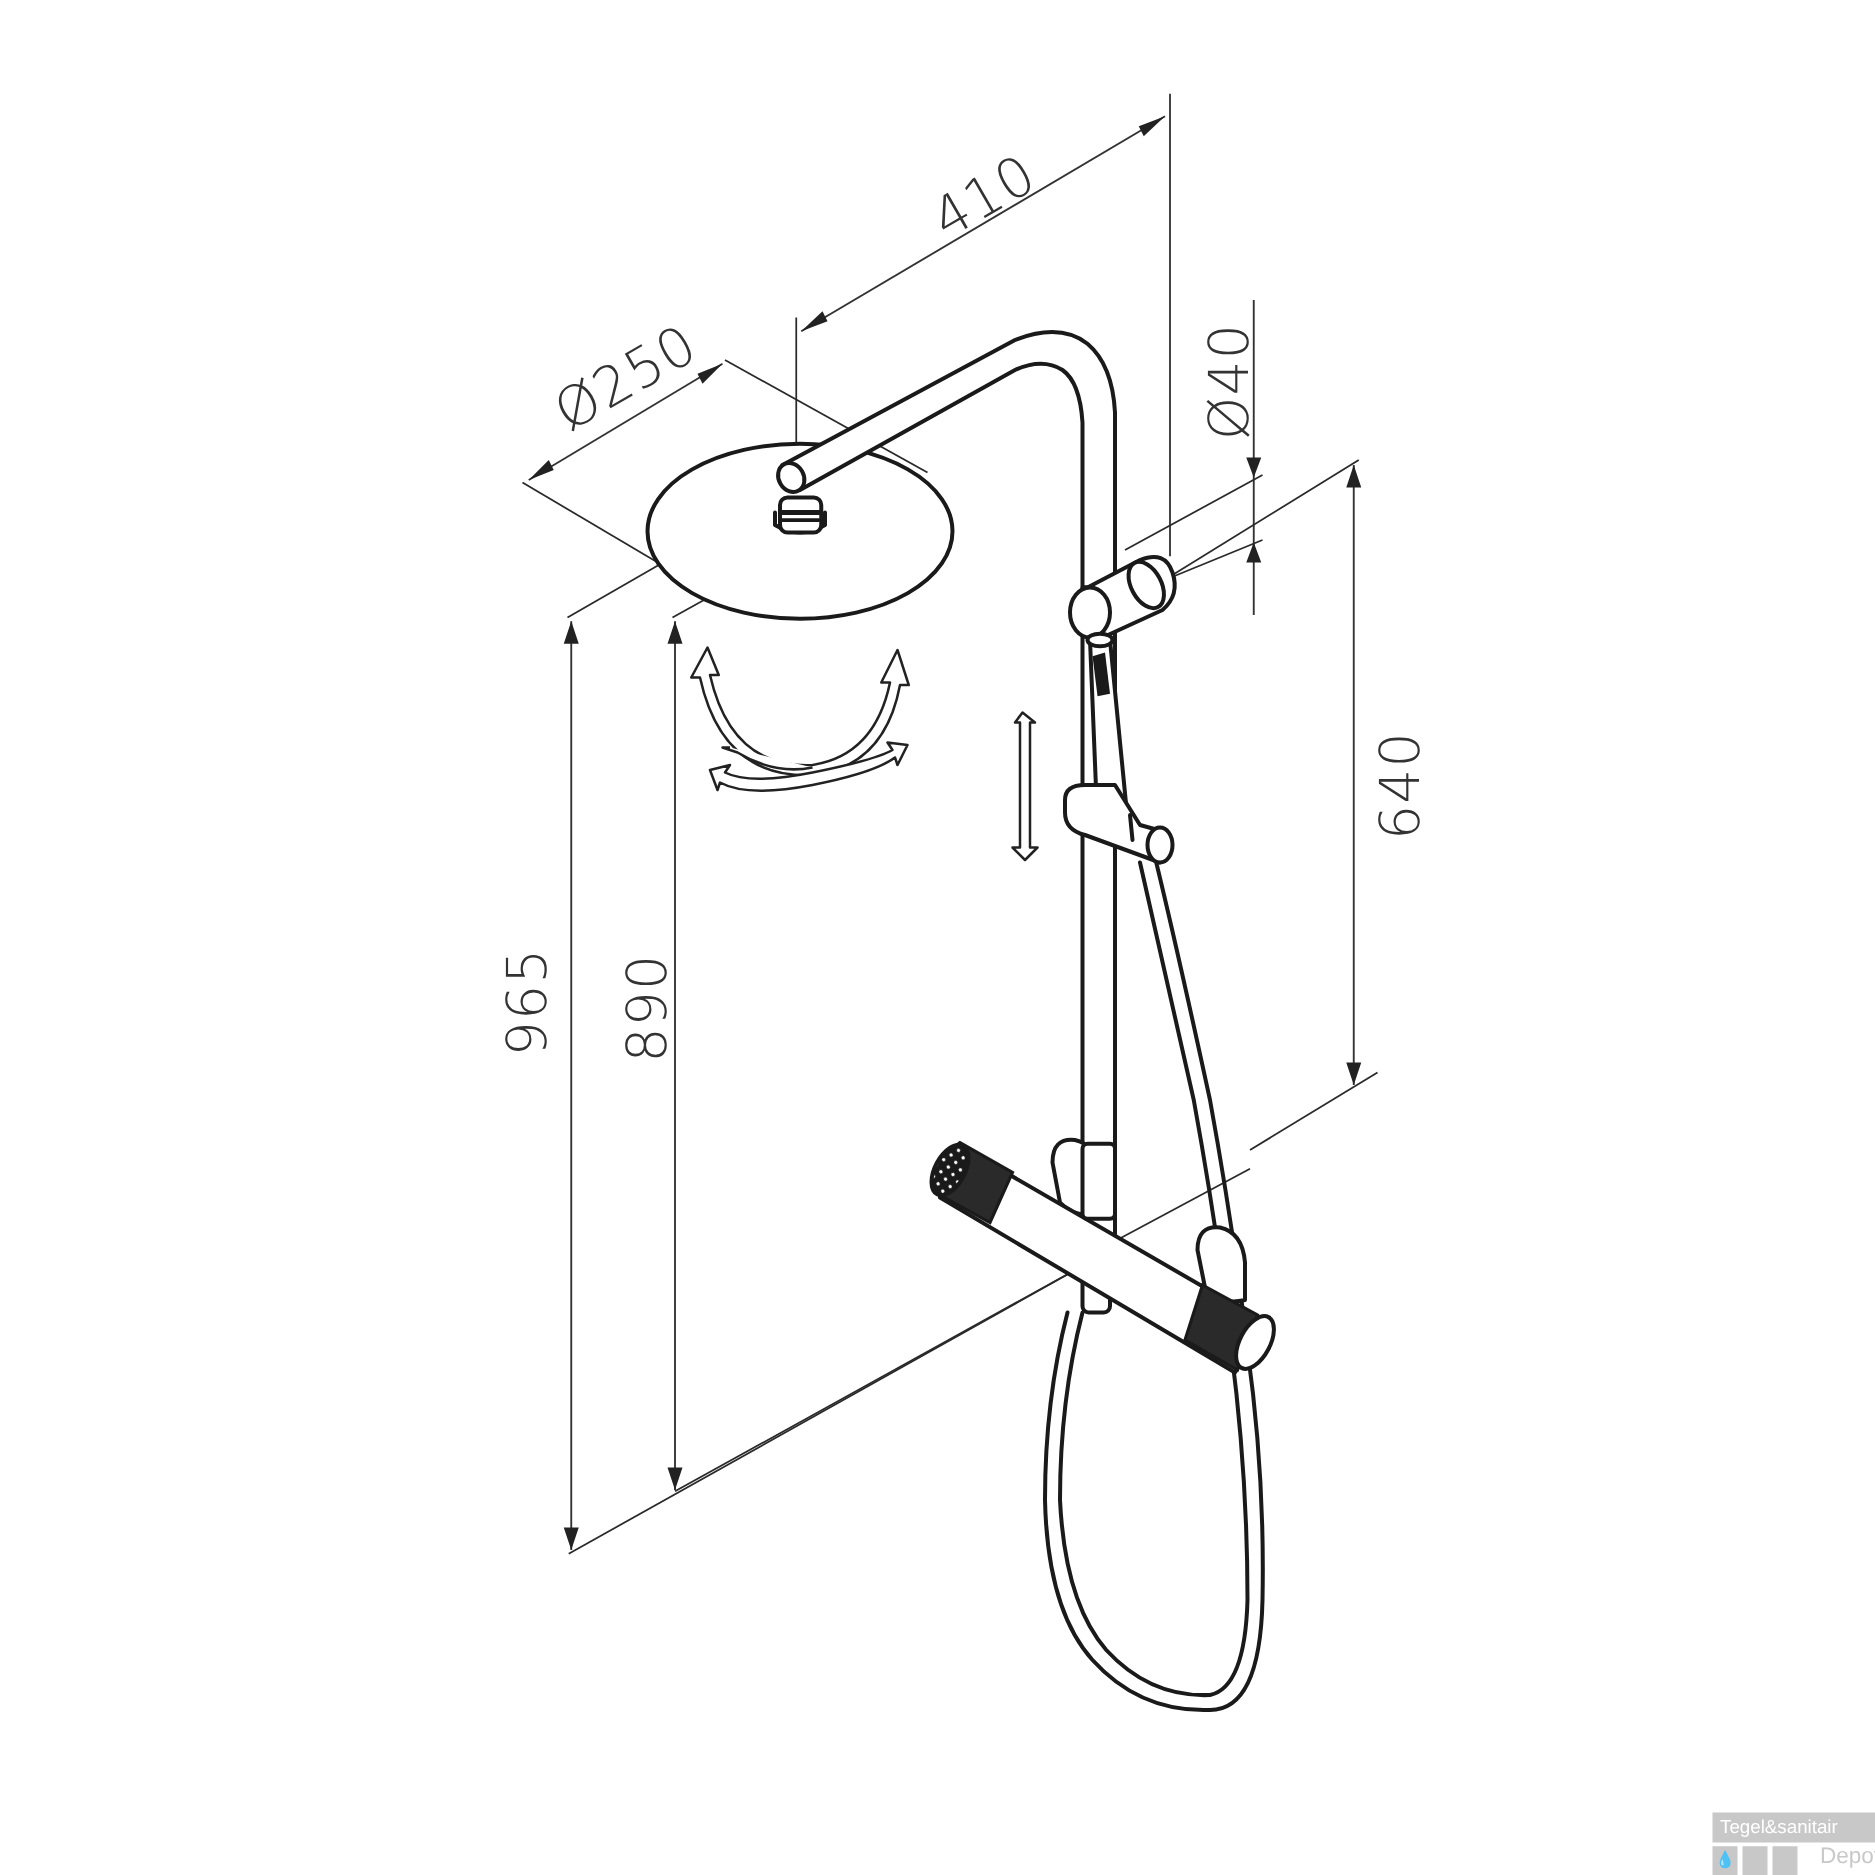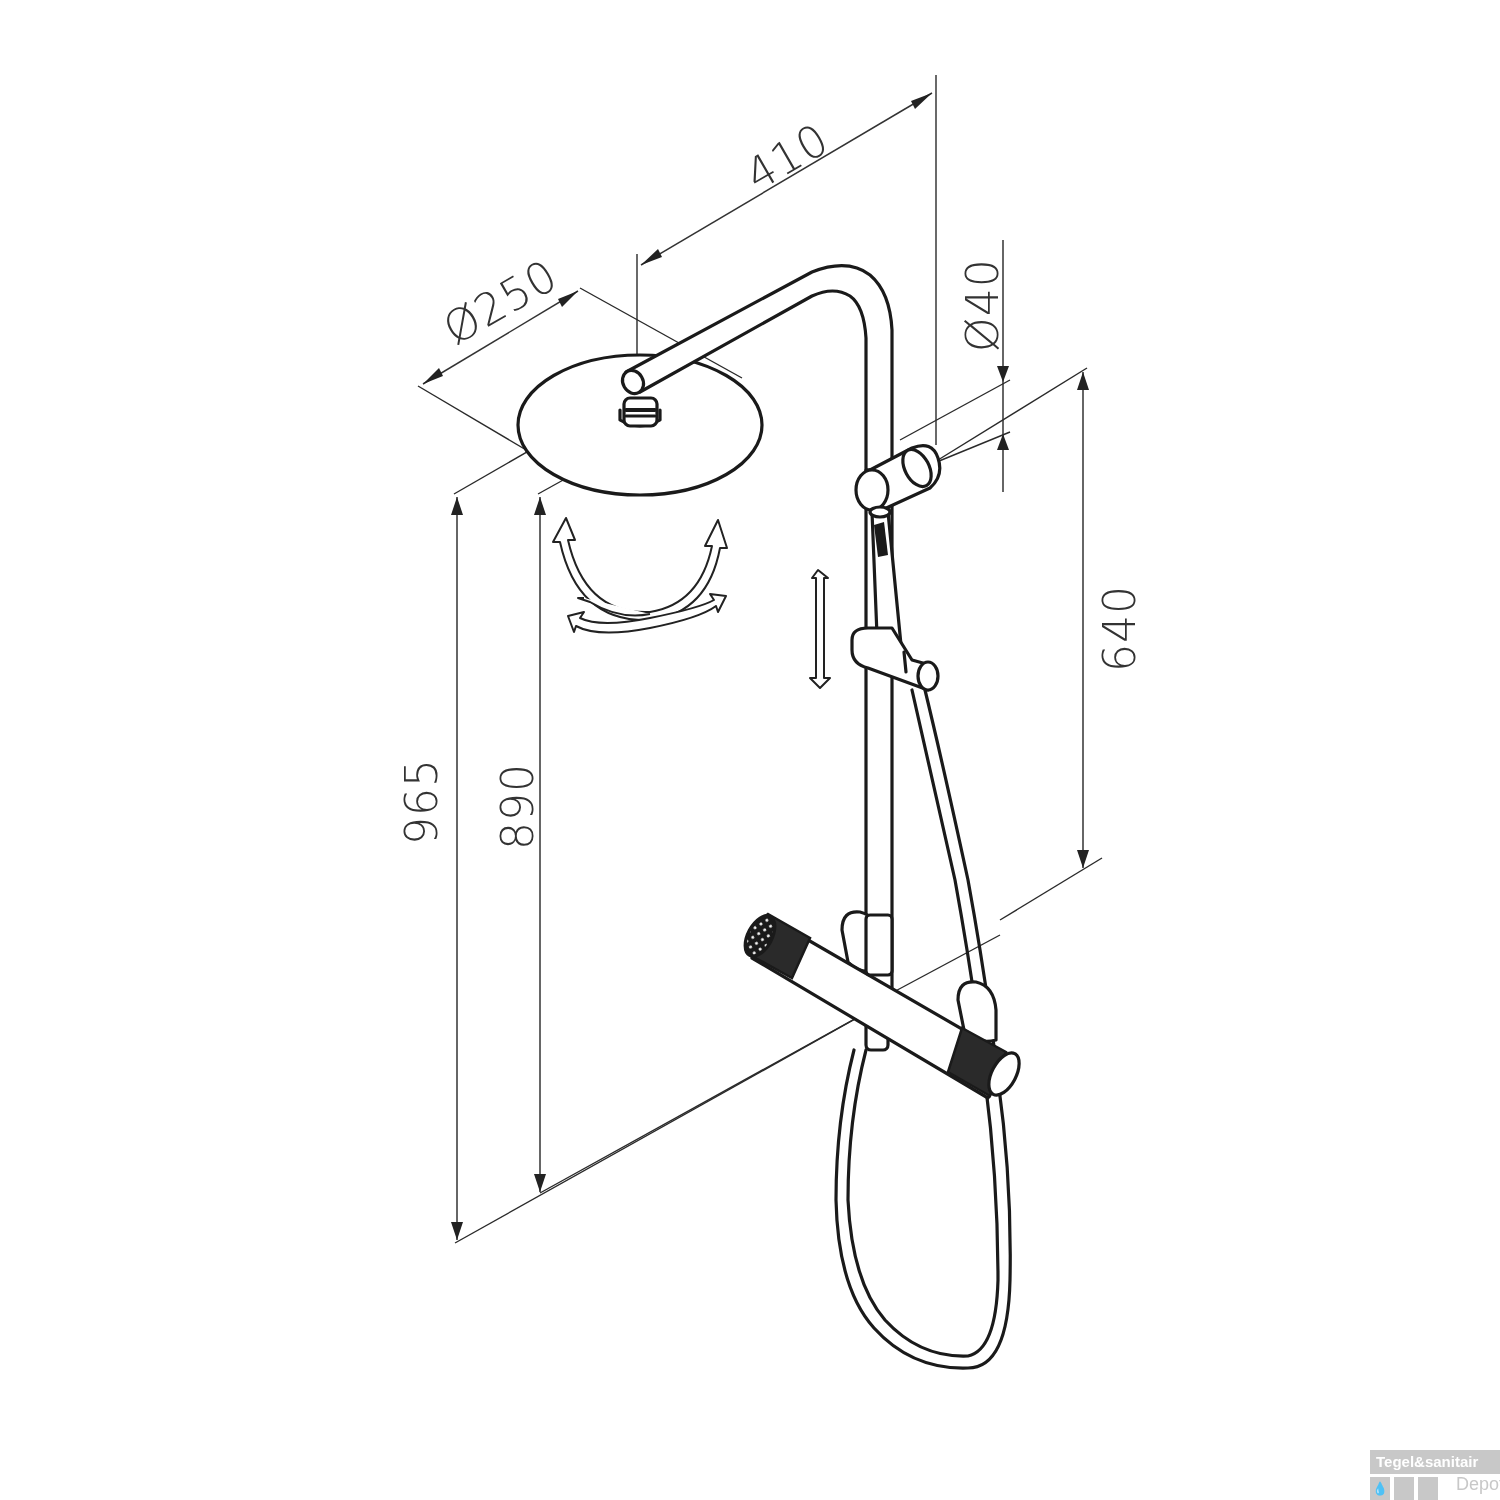--- a/index.html
+++ b/index.html
@@ -9,21 +9,21 @@
   .part { fill: #ffffff; stroke: #1a1a1a; stroke-width: 3.2; stroke-linejoin: round; stroke-linecap: round; }
   .partline { fill: none; stroke: #1a1a1a; stroke-width: 3.2; stroke-linecap: round; stroke-linejoin: round; }
   .thin { fill: none; stroke: #2a2a2a; stroke-width: 1.4; }
   .dim { fill: none; stroke: #333333; stroke-width: 1.5; }
   .arrowfill { fill: #222222; stroke: none; }
   .dimtext { font-family: "DejaVu Sans", sans-serif; font-size: 44px; fill: #333333; font-weight: 300; letter-spacing: 1px; }
   .knurl { fill: #2a2a2a; stroke: #1a1a1a; stroke-width: 2.5; }
   .motion { fill: #ffffff; stroke: #222222; stroke-width: 2; stroke-linejoin: round; }
   #watermark { position: absolute; left: 1370px; top: 1450px; width: 130px; height: 50px; }
   .wm-top { position: absolute; left: 0; top: 0; width: 130px; height: 24px; background: #c8c8c8;
-            color: #ffffff; font-family: "Liberation Sans", sans-serif; font-weight: bold; font-size: 15px;
+            color: #ffffff; font-family: "Liberation Sans", sans-serif; font-weight: normal; font-size: 15px;
             line-height: 24px; padding-left: 6px; box-sizing: border-box; white-space: nowrap; }
   .wm-box { position: absolute; top: 27px; width: 20px; height: 23px; background: #c8c8c8; }
   .wm-drop { color: #ffffff; font-size: 13px; text-align: center; line-height: 23px; }
   .wm-depot { position: absolute; left: 86px; top: 24px; color: #c8c8c8; font-family: "Liberation Sans", sans-serif;
               font-size: 18px; font-weight: 300; }
 </style>
 </head>
 <body>
 
 <svg id="drawing" viewBox="0 0 1500 1500" xmlns="http://www.w3.org/2000/svg">

